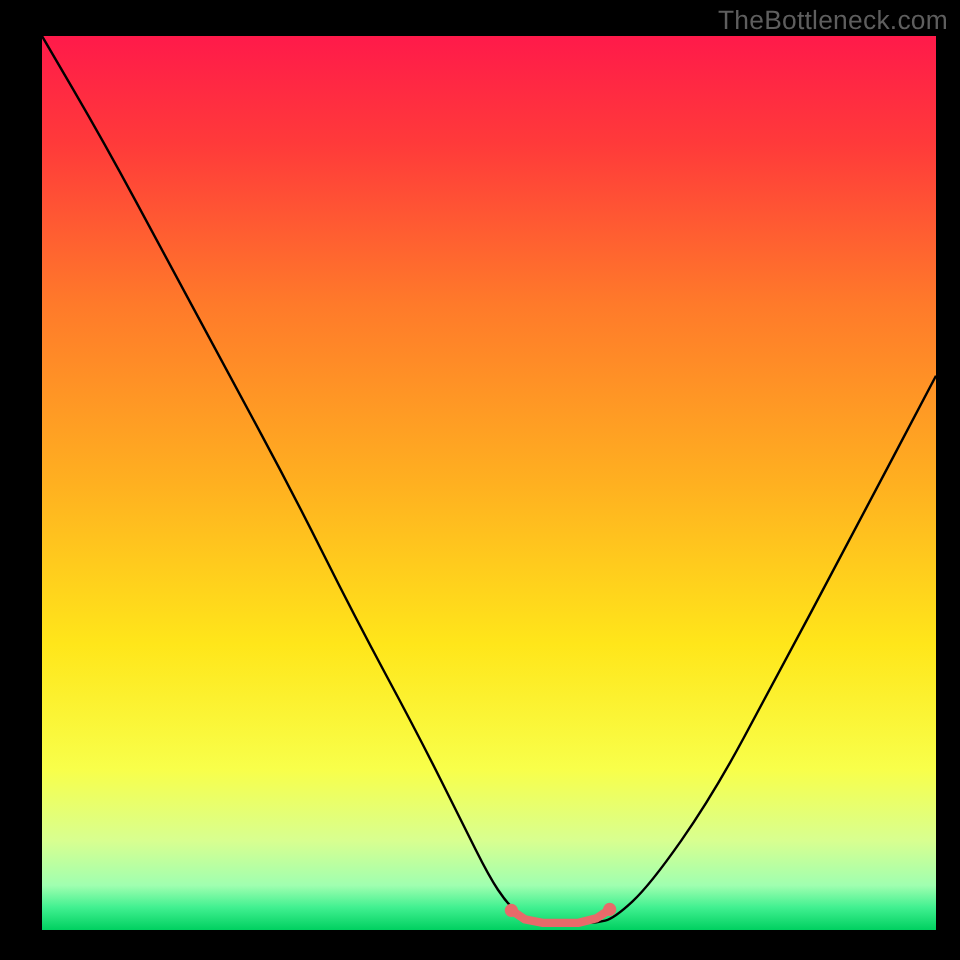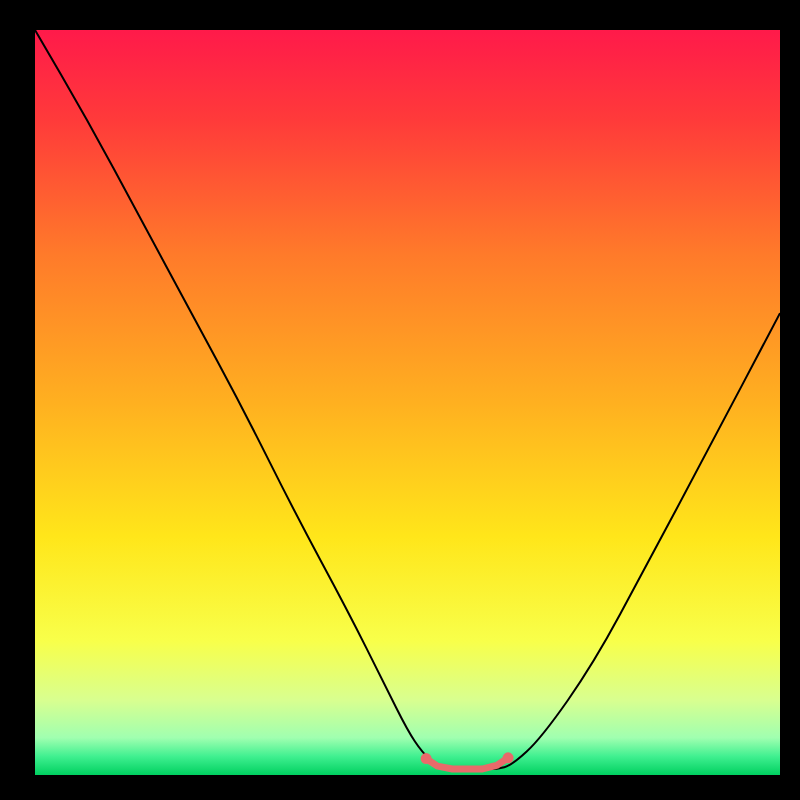--- a/index.html
+++ b/index.html
@@ -37,20 +37,21 @@
   .plot-area svg {
     display: block;
     width: 100%;
     height: 100%;
   }
 </style>
 </head>
 <body>
 
 <div class="frame">
+  <div class="watermark">TheBottleneck.com</div>
 
   <div class="plot-area">
     <svg viewBox="0 0 745 745" preserveAspectRatio="none">
       <defs>
         <linearGradient id="bg-grad" x1="0" y1="0" x2="0" y2="1">
             <stop offset="0%" stop-color="#ff1a4a"></stop>
             <stop offset="12%" stop-color="#ff3a3a"></stop>
             <stop offset="30%" stop-color="#ff7a2a"></stop>
             <stop offset="50%" stop-color="#ffb020"></stop>
             <stop offset="68%" stop-color="#ffe61a"></stop>

